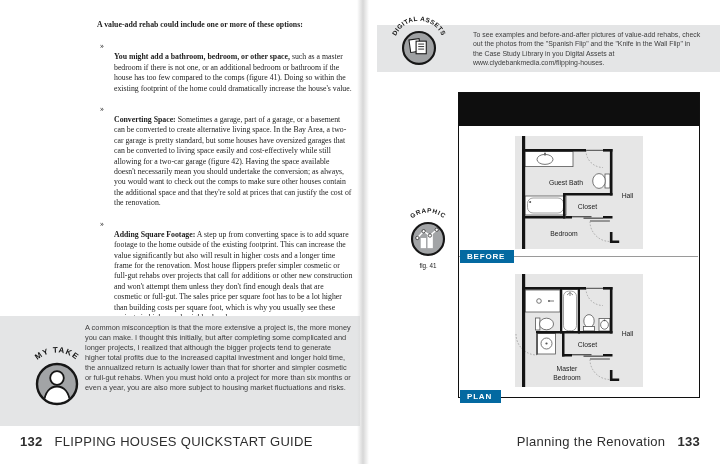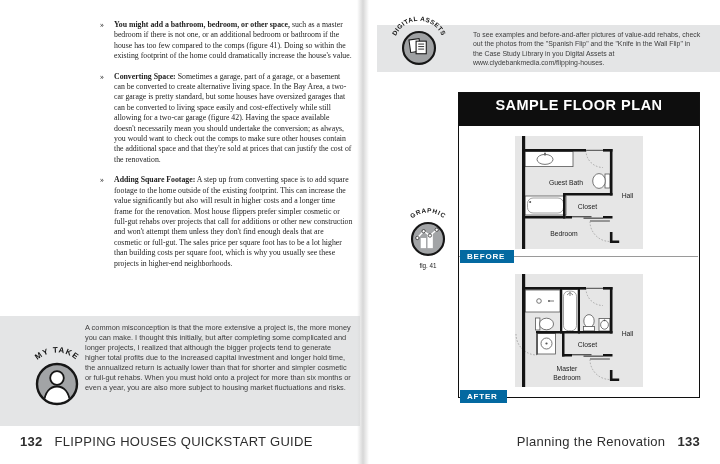--- a/index.html
+++ b/index.html
@@ -10,21 +10,21 @@
   }
   
   .body-col {
     position:absolute; left:97px; top:20px; width:256px;
     font-family:"Liberation Serif","DejaVu Serif",serif;
     font-size:7.8px; line-height:10.4px; color:#1c1c1c; text-align:left;
   }
   .intro { font-weight:bold; margin-bottom:11px; }
   .bullet { display:flex; margin-bottom:10px; }
   .bullet .marker { width:17px; flex:0 0 17px; padding-left:3px; }
-  .bullet .btext { flex:1; }
+  .bullet .btext { flex:1;margin-top:11px; }
   .mytake-box { position:absolute; left:0; top:316px; width:360px; height:110px; background:#e4e5e6; }
   .callout-text {
     position:absolute; left:85px; top:7px; width:266px;
     font-size:7.4px; line-height:10px; color:#3c3c3c;
   }
   .badge-svg { position:absolute; }
   .footer { position:absolute; top:434px; font-size:13px; color:#2e2e2e; letter-spacing:0.3px; }
   .footer-left { left:20px; }
   .footer-left .num { font-weight:bold; margin-right:12px; }
   .footer-right { right:20px; text-align:right; }
@@ -63,20 +63,21 @@
   .arc-label { font-family:"Liberation Sans","DejaVu Sans",sans-serif; font-weight:bold; fill:#141414; }
   .room-label { font-family:"Liberation Sans","DejaVu Sans",sans-serif; font-size:6.8px; fill:#1c1c1c; text-anchor:middle; }
 </style>
 </head>
 <body>
 
 <div class="spread">
 
   <div>
     <div class="body-col">
+      <p class="intro">A value-add rehab could include one or more of these options:</p>
 
       <div class="bullet">
         <span class="marker">»</span>
         <p class="btext"><b>You might add a bathroom, bedroom, or other space,</b><span> such as a master bedroom if there is not one, or an additional bedroom or bathroom if the house has too few compared to the comps (figure 41). Doing so within the existing footprint of the home could dramatically increase the house's value.</span></p>
       </div>
       <div class="bullet">
         <span class="marker">»</span>
         <p class="btext"><b>Converting Space:</b><span> Sometimes a garage, part of a garage, or a basement can be converted to create alternative living space. In the Bay Area, a two-car garage is pretty standard, but some houses have oversized garages that can be converted to living space easily and cost-effectively while still allowing for a two-car garage (figure 42). Having the space available doesn't necessarily mean you should undertake the conversion; as always, you would want to check out the comps to make sure other houses contain the additional space and that they're sold at prices that can justify the cost of the renovation.</span></p>
       </div>
       <div class="bullet">
@@ -129,21 +130,20 @@
         <rect x="-9.5" y="-7" width="10.5" height="13" fill="#ffffff" stroke="#161616" stroke-width="1.1" transform="rotate(-8 -4 -0.5)"></rect>
         <rect x="-3" y="-5" width="10.5" height="13" fill="#ffffff" stroke="#161616" stroke-width="1.1"></rect>
         <line x1="-0.8" y1="-2" x2="5.3" y2="-2" stroke="#161616" stroke-width="0.9"></line>
         <line x1="-0.8" y1="0.6" x2="5.3" y2="0.6" stroke="#161616" stroke-width="0.9"></line>
         <line x1="-0.8" y1="3.2" x2="5.3" y2="3.2" stroke="#161616" stroke-width="0.9"></line>
       </g>
     </svg>
 
     <div class="figure-frame">
       <div class="fig-titlebar">
-        <div class="fig-title">SAMPLE FLOOR PLAN</div>
       </div>
 
       <svg class="plan-svg plan-before" viewBox="0 0 128 113">
         <rect x="0" y="0" width="128" height="113" fill="#e6e6e6"></rect>
 
         <g>
           <rect x="10" y="15.6" width="48" height="15" fill="#fff" stroke="#555" stroke-width="0.8"></rect>
           <ellipse cx="30" cy="23.4" rx="8" ry="5" fill="#fff" stroke="#555" stroke-width="0.8"></ellipse>
           <circle cx="30" cy="17.4" r="0.9" fill="#555"></circle>
           <line x1="30" y1="18.2" x2="30" y2="20" stroke="#555" stroke-width="0.8"></line>
@@ -256,21 +256,21 @@
           <rect x="68.5" y="81.6" width="19.5" height="1.1" fill="#333"></rect>
         </g>
         <path d="M 96.2,96 L 96.2,105.8 L 104.2,105.8" fill="none" stroke="#141414" stroke-width="2.6"></path>
 
         <text class="room-label" x="72.5" y="72.5">Closet</text>
         <text class="room-label" x="52" y="96.5">Master</text>
         <text class="room-label" x="52" y="105.5">Bedroom</text>
         <text class="room-label" x="112.5" y="62">Hall</text>
       </svg>
 
-      <div class="tab tab-after">AFTER</div>
+      <div class="tab tab-after">PLAN</div>
     </div>
 
     <svg class="badge-svg" style="left:397px; top:206px;" width="62" height="62" viewBox="-32 -32 64 64">
       <defs>
           <path id="arcGR" d="M -24.6,4.3 A 25,25 0 1 1 24.6,4.3"></path>
         </defs>
       <text class="arc-label" font-size="6.6" letter-spacing="0.8">
         <textPath href="#arcGR" startOffset="50%" text-anchor="middle">GRAPHIC</textPath>
       </text>
       <circle cx="0" cy="2" r="16.5" fill="#a2a4a6" stroke="#161616" stroke-width="2.2"></circle>

